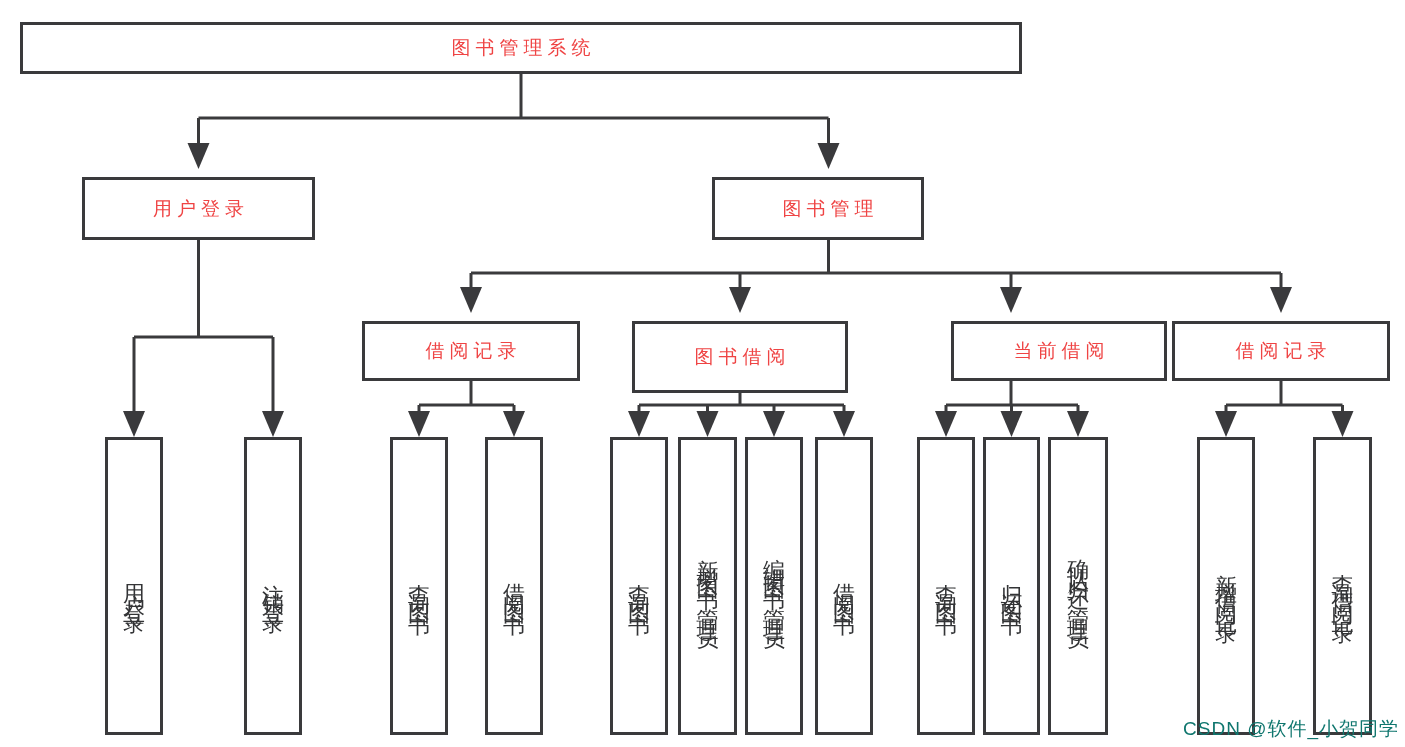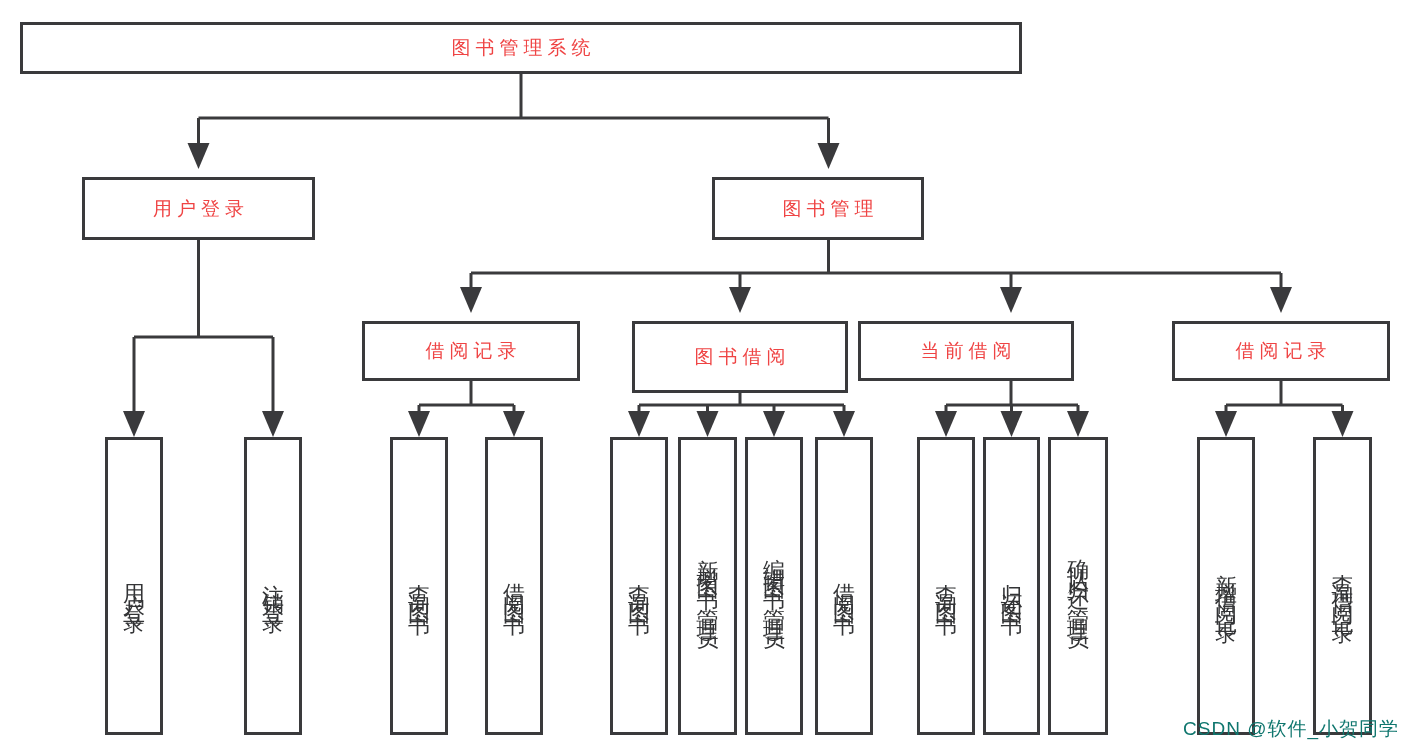--- a/index.html
+++ b/index.html
@@ -103,21 +103,21 @@
   <div class="hbox" style="left:712px;top:169px;width:212px;height:63px;padding-left:20px;">
     <span>图书管理</span>
   </div>
 
   <div class="hbox" style="left:362px;top:313px;width:218px;height:60px;">
     <span>借阅记录</span>
   </div>
   <div class="hbox" style="left:632px;top:313px;width:216px;height:72px;">
     <span>图书借阅</span>
   </div>
-  <div class="hbox" style="left:858px;top:313px;width:216px;height:60px;">
+  <div class="hbox" style="left:951px;top:313px;width:216px;height:60px;">
     <span>当前借阅</span>
   </div>
   <div class="hbox" style="left:1172px;top:313px;width:218px;height:60px;font-family:Liberation Mono, monospace;">
     <span>借阅记录</span>
   </div>
 
   <div class="vbox" style="left:105px;top:437px;width:58px;height:298px;">
     <span>用户登录</span>
   </div>
   <div class="vbox" style="left:244px;top:437px;width:58px;height:298px;">

